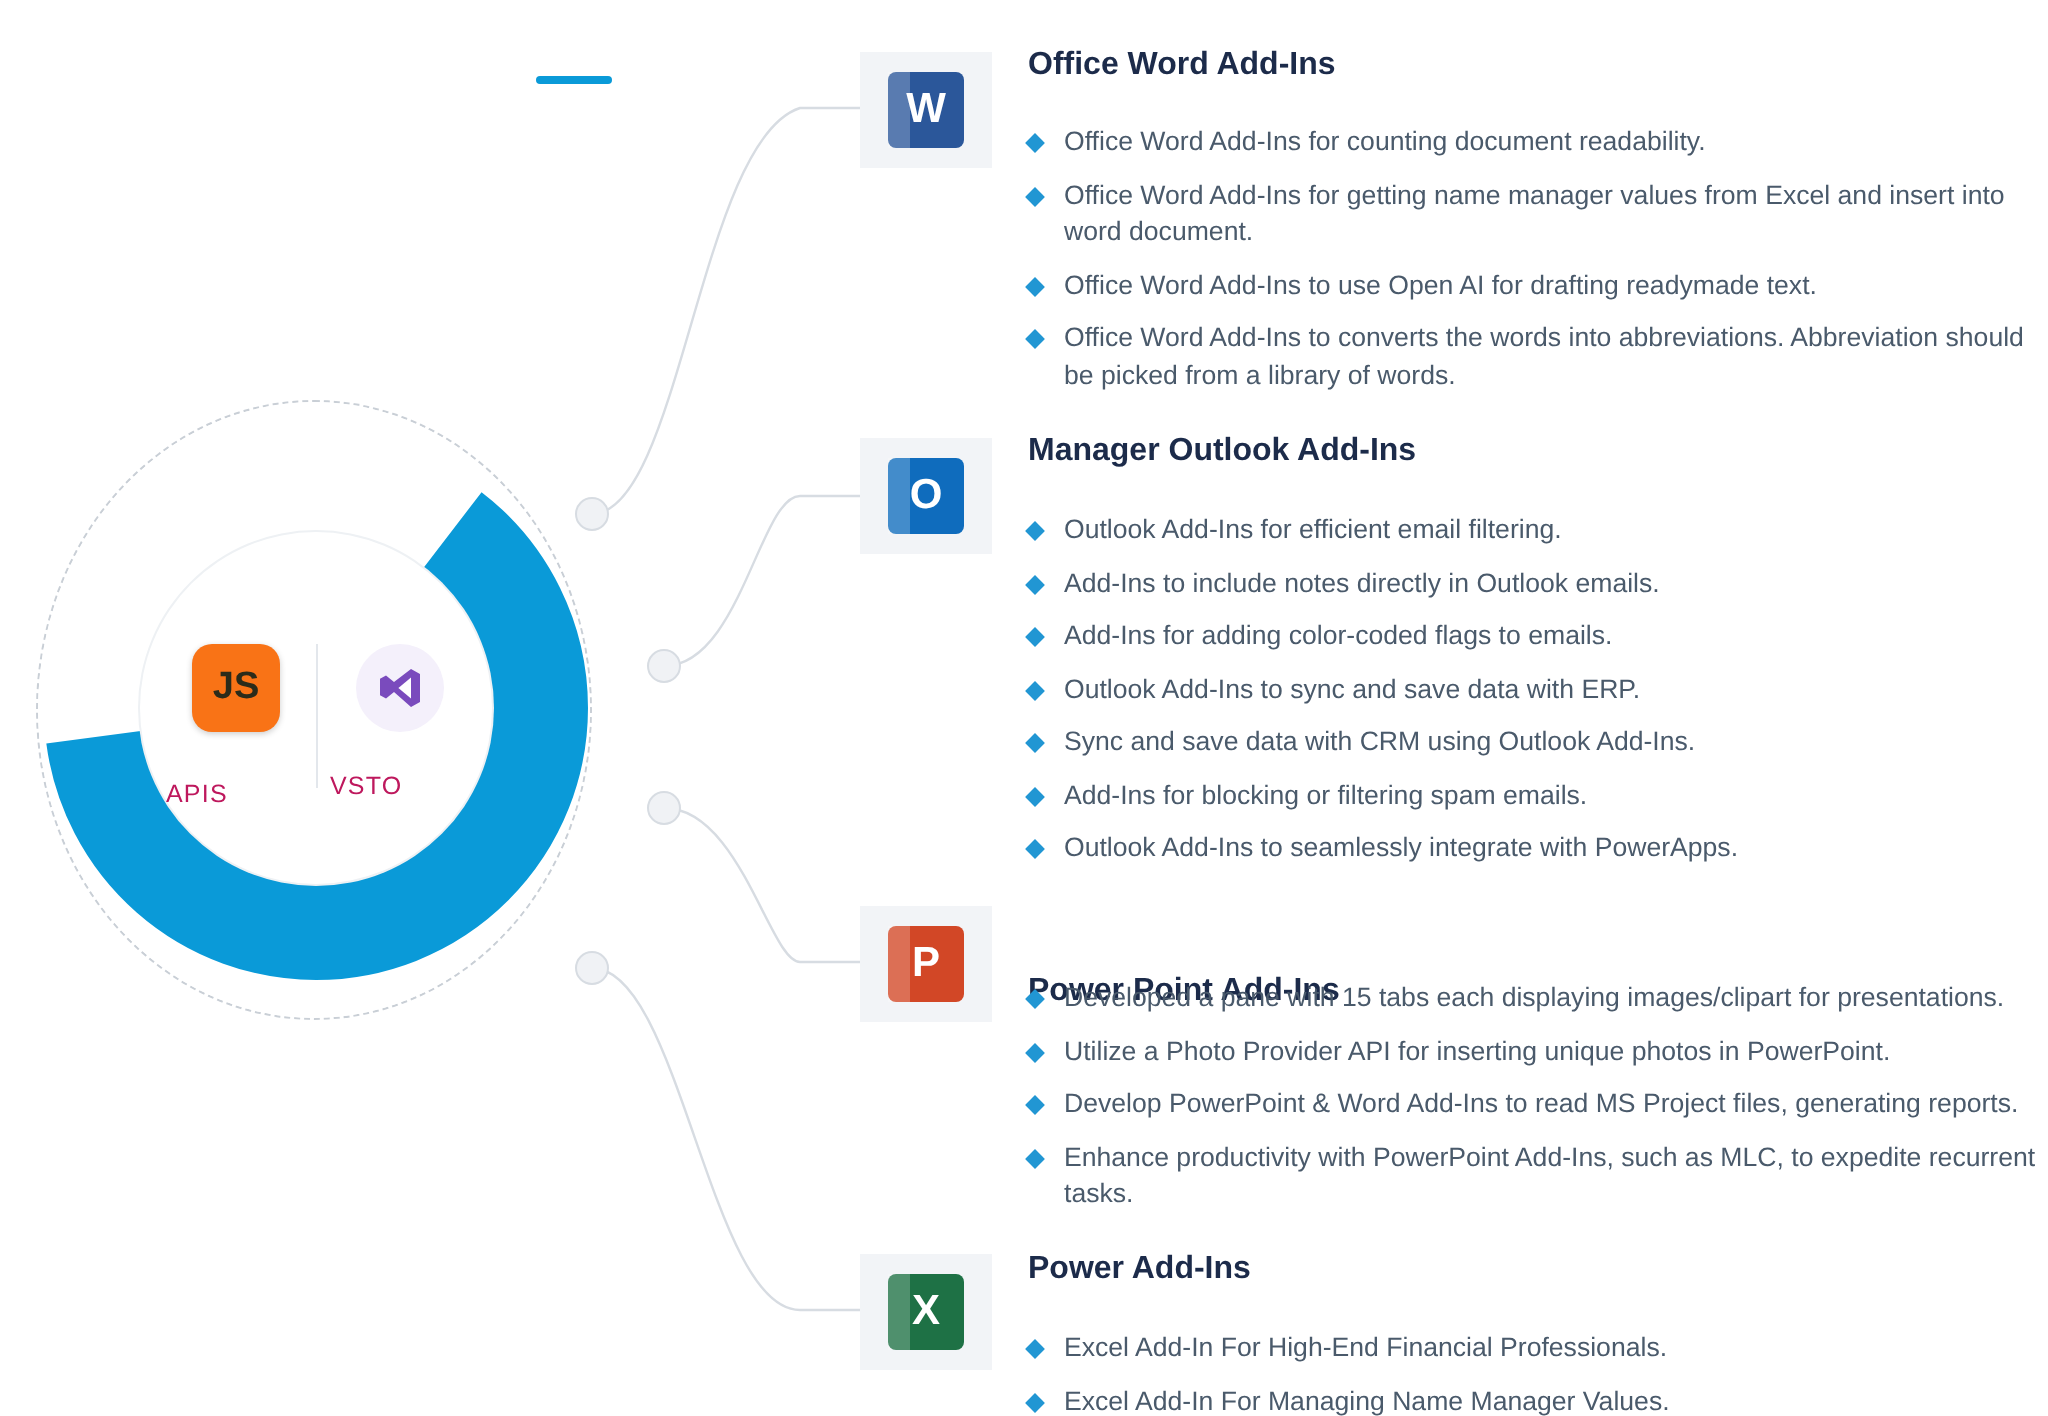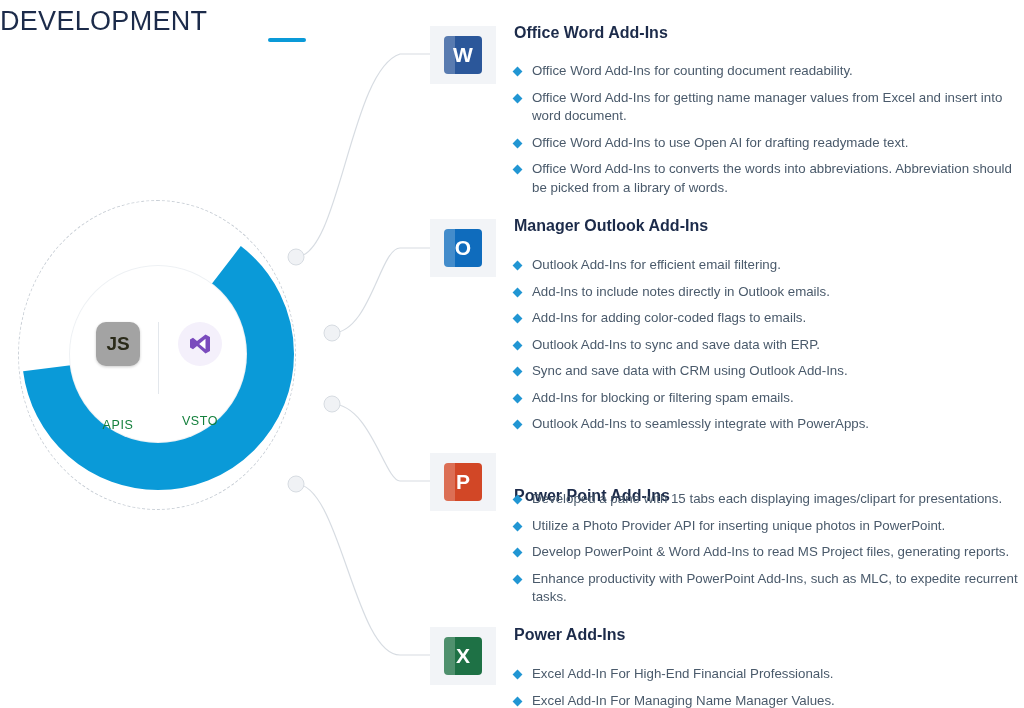--- a/index.html
+++ b/index.html
@@ -83,40 +83,39 @@
     height: 44px;
     border-radius: 10px;
     display: flex;
     align-items: center;
     justify-content: center;
     font-weight: bold;
     font-size: 19px;
   }
   #badge-js {
     left: 88px; top: 132px;
-    background: #a3a3a3;
+    background: #f97316;
     color: #2b2b1a;
     box-shadow: 0 1px 3px rgba(0,0,0,0.2);
   }
   #badge-vsto {
     left: 170px; top: 132px;
     background: #f4f0fb;
     color: #7a4bbd;
     border-radius: 50%;
     font-size: 20px;
   }
   .badge-caption {
     position: absolute;
     font-size: 12.5px;
-    color: #15803d;
+    color: #be185d;
     letter-spacing: 0.6px;
     font-weight: 500;
     width: 70px;
-    text-align: center;
-    margin-top: 28px;
+    text-align: left;
   }
   #caption-apis  { left: 75px; top: 200px; }
   #caption-vsto  { left: 157px; top: 196px; }
   #center-divider {
     position: absolute;
     left: 150px;
     top: 132px;
     width: 1px;
     height: 72px;
     background: #e3e7ec;
@@ -196,21 +195,20 @@
     width: 7px;
     height: 7px;
     background: #2196d3;
     transform: rotate(45deg);
   }
 </style>
 </head>
 <body>
 
 <div id="title-block">
-  <div class="title-line title-light">DEVELOPMENT</div>
 </div>
 <div id="title-underline"></div>
 
 <div id="graphic">
   <div id="dashed-ring"></div>
 
   <svg id="donut" viewBox="0 0 272 272">
     <circle cx="136" cy="136" r="107" fill="none" stroke="#0a9ad8" stroke-width="58" stroke-dasharray="420 252" stroke-dashoffset="-70" transform="rotate(-90 136 136)"></circle>
     <circle cx="136" cy="136" r="107" fill="none" stroke="#ffffff" stroke-width="0"></circle>
   </svg>

